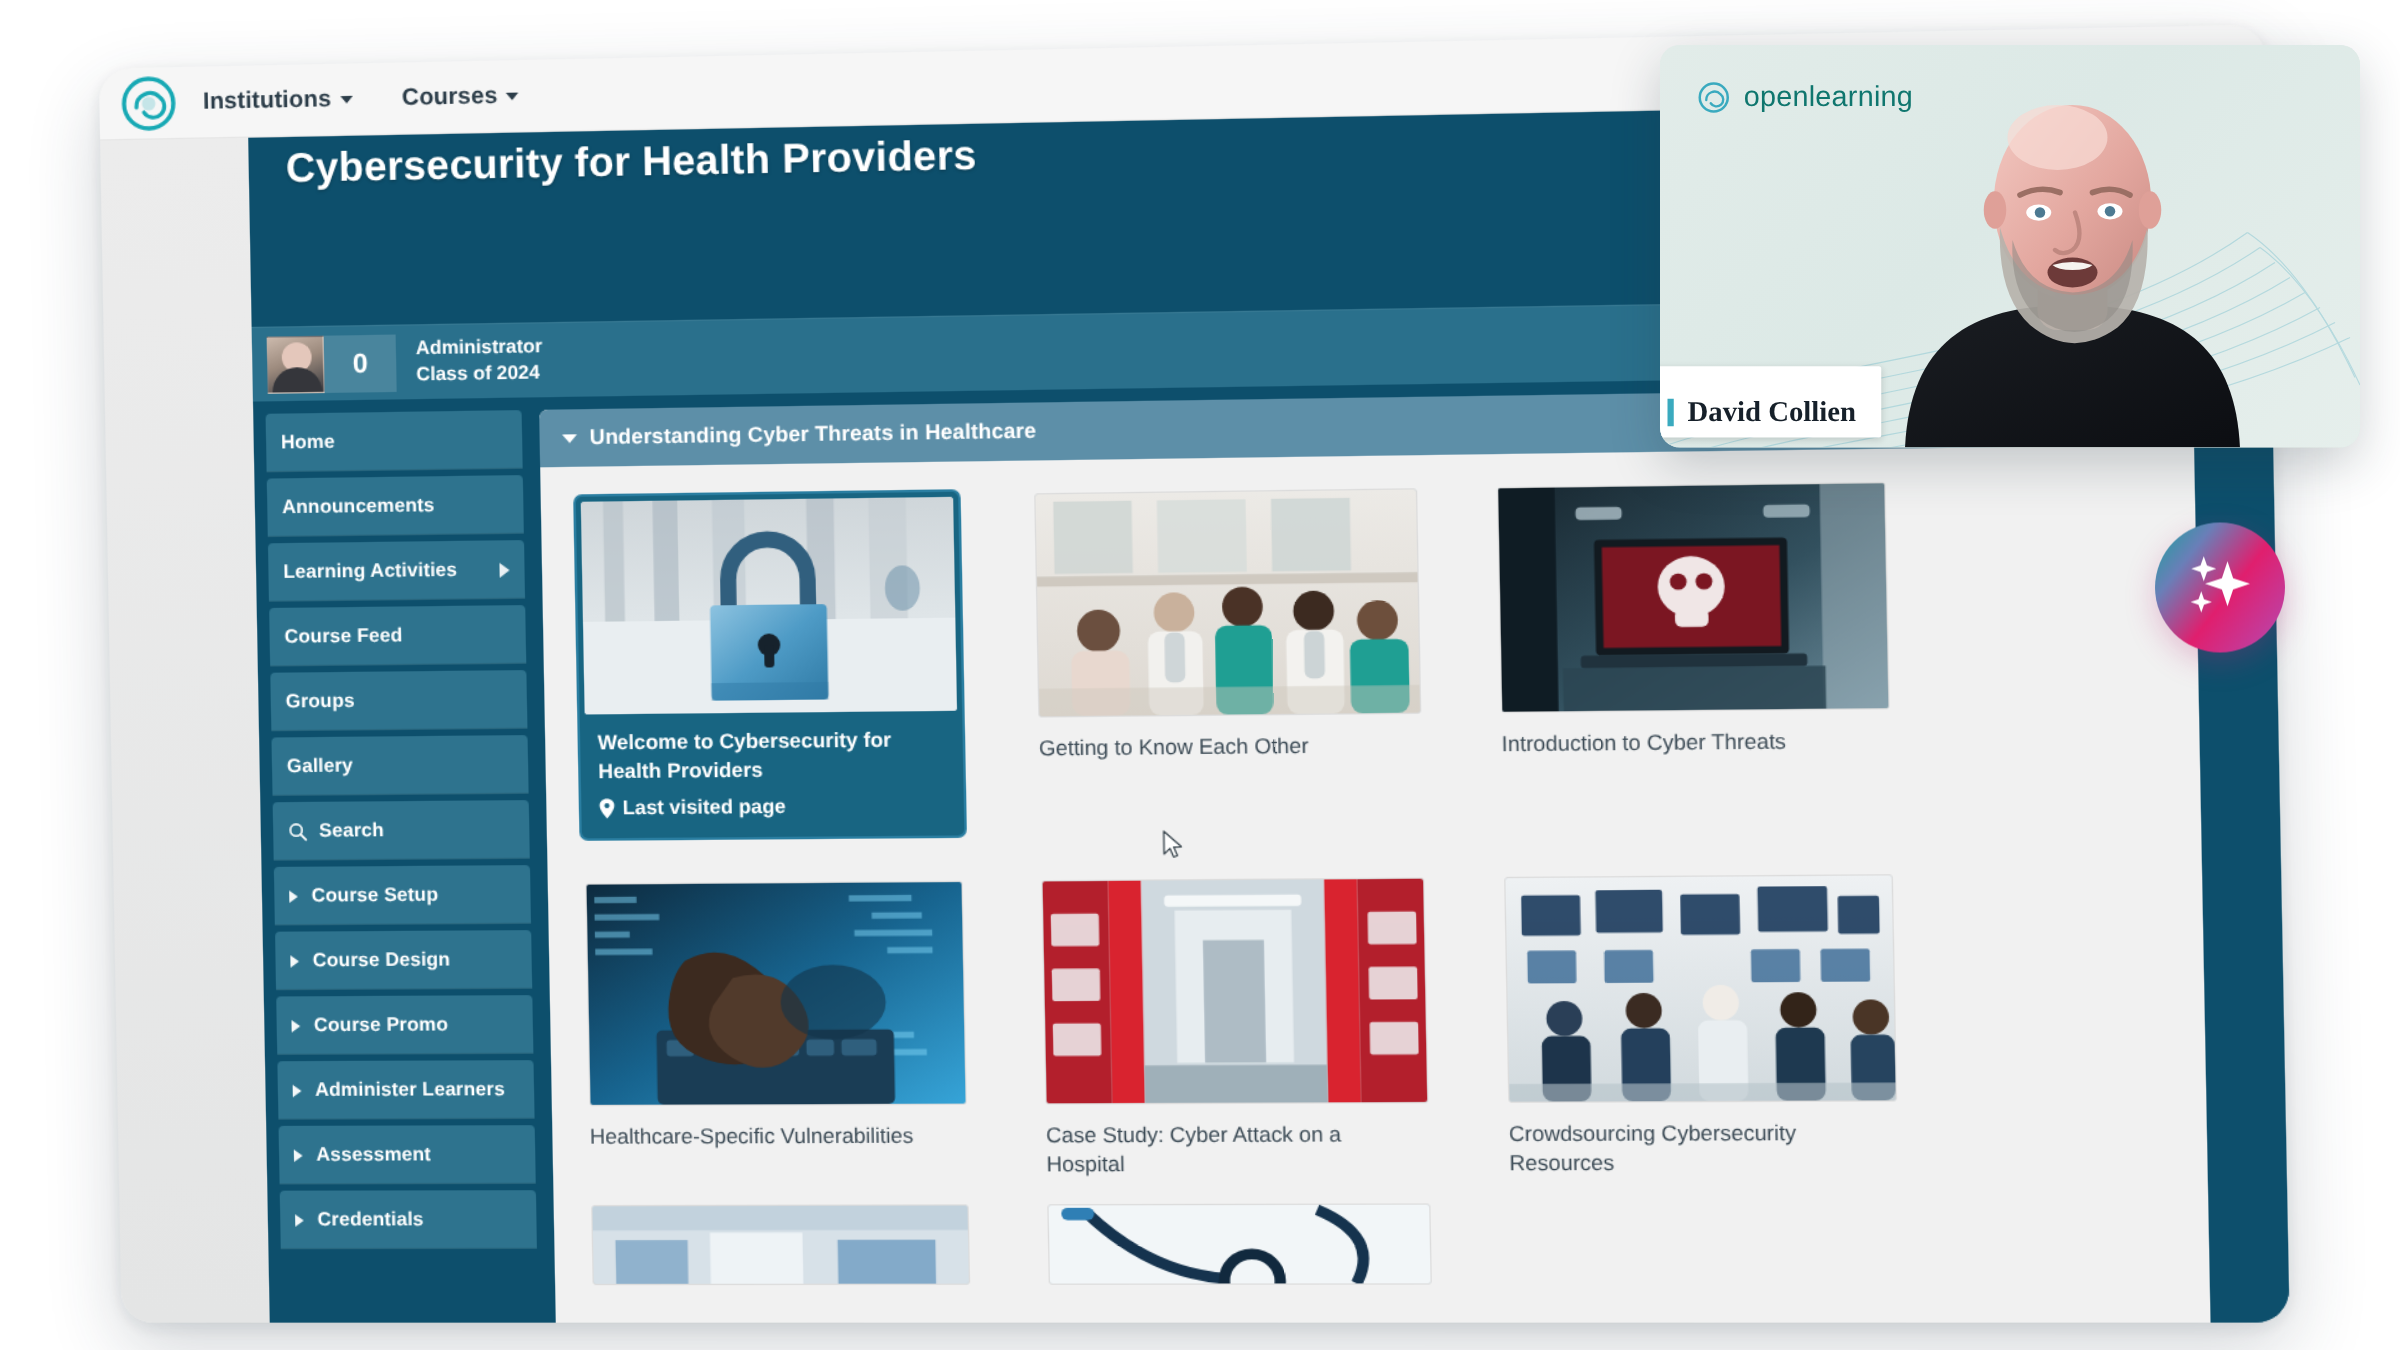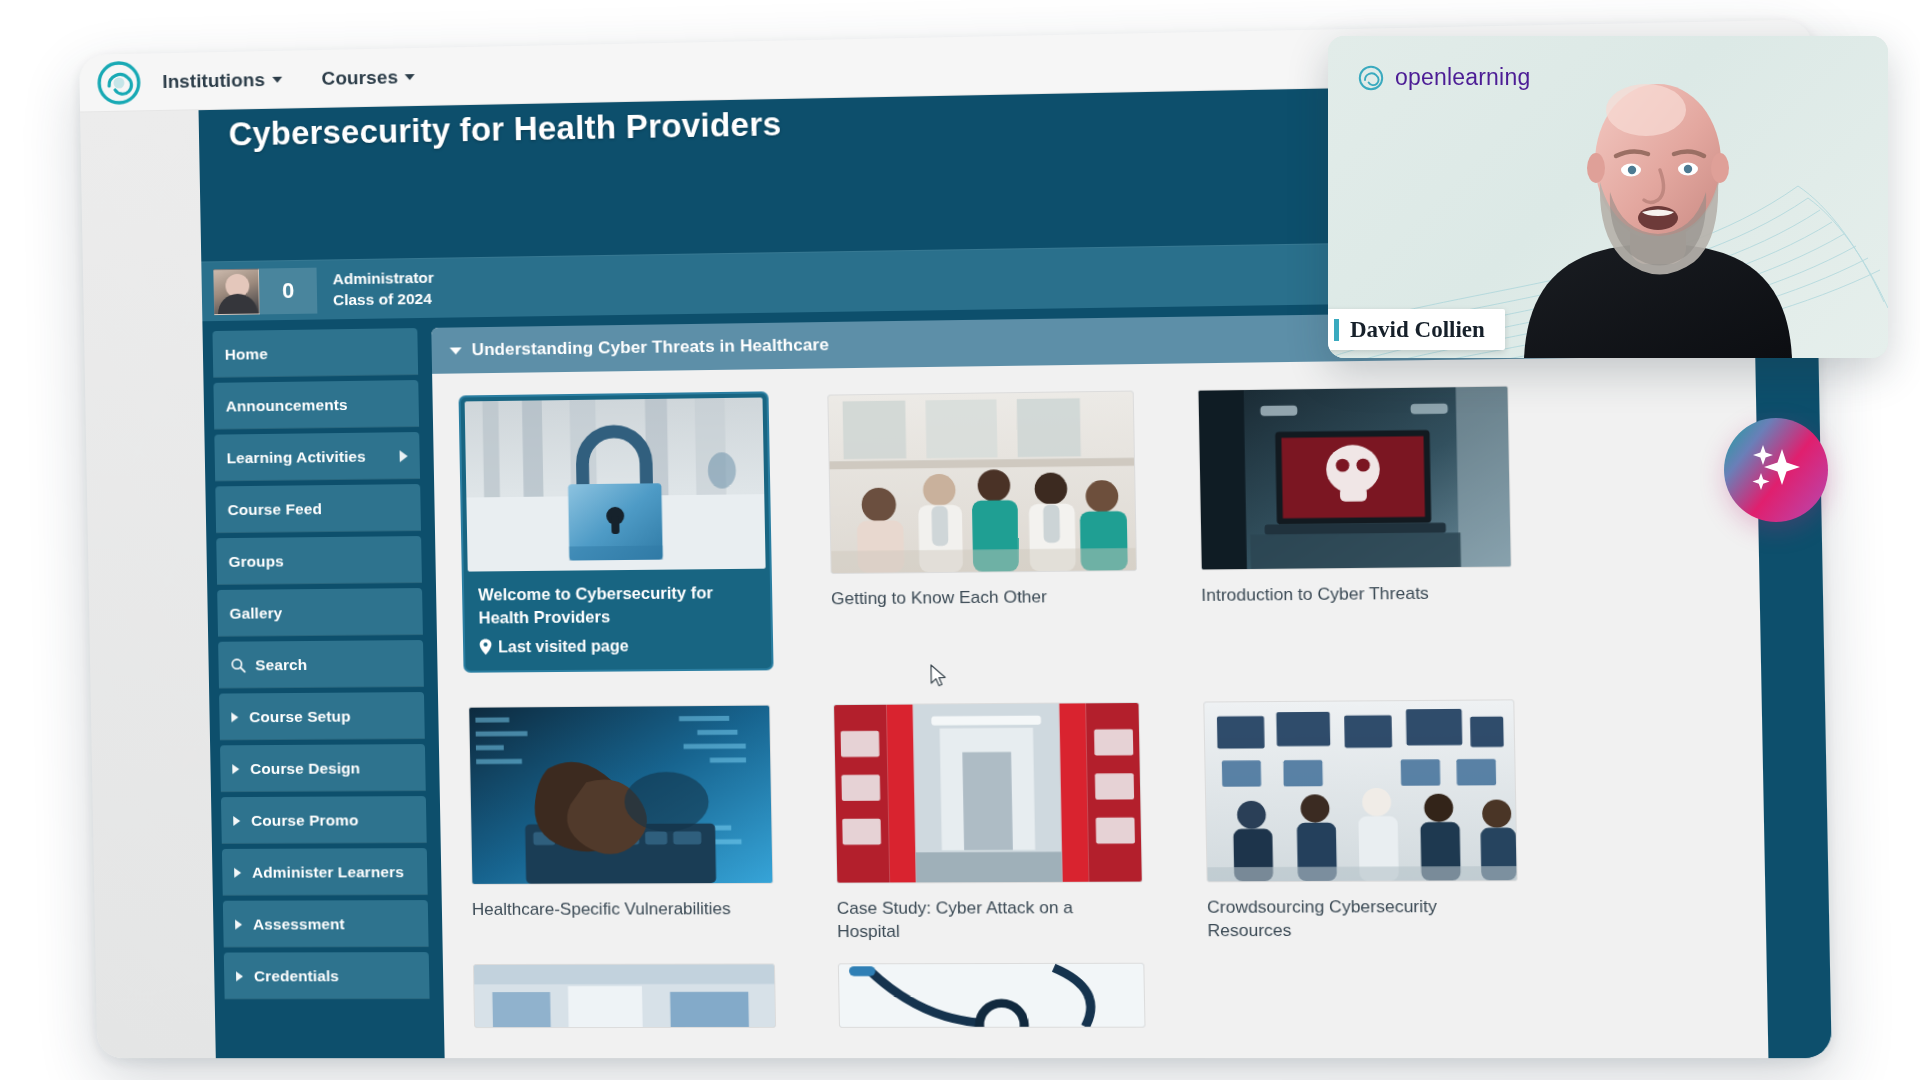--- a/index.html
+++ b/index.html
@@ -339,38 +339,38 @@
     background: linear-gradient(135deg,#e2ece9 0%, #dce9e6 45%, #e6efec 100%);
   }
   #ol-logo {
     position: absolute;
     left: 30px; top: 28px;
     display: flex; align-items: center; gap: 11px;
     z-index: 4;
   }
   #ol-logo-text {
     font-size: 23px;
-    color: #4c1d95;
+    color: #0f766e;
     letter-spacing: .2px;
     font-weight: 400;
   }
   #person {
     position: absolute;
     left: 190px;
     bottom: 0;
     width: 280px;
     height: 300px;
     z-index: 3;
   }
   #name-tag {
     position: absolute;
     left: -8px;
     bottom: 8px;
     background: #ffffff;
-    padding: 8px 20px 7px 14px;
+    padding: 24px 20px 7px 14px;
     display: flex;
     align-items: center;
     gap: 11px;
     border-radius: 2px;
     z-index: 6;
     box-shadow: 0 2px 6px rgba(0,0,0,.14);
   }
   #name-tag .bar {
     width: 5px; height: 22px;
     background: #3aaabf;

